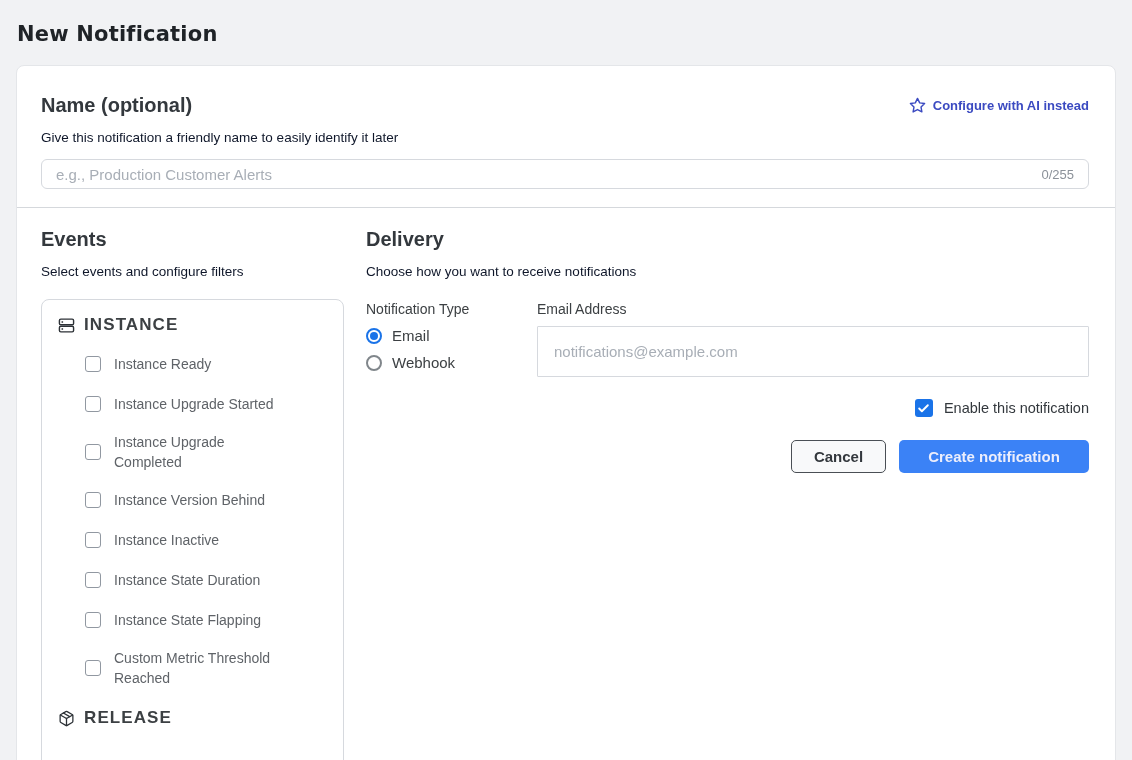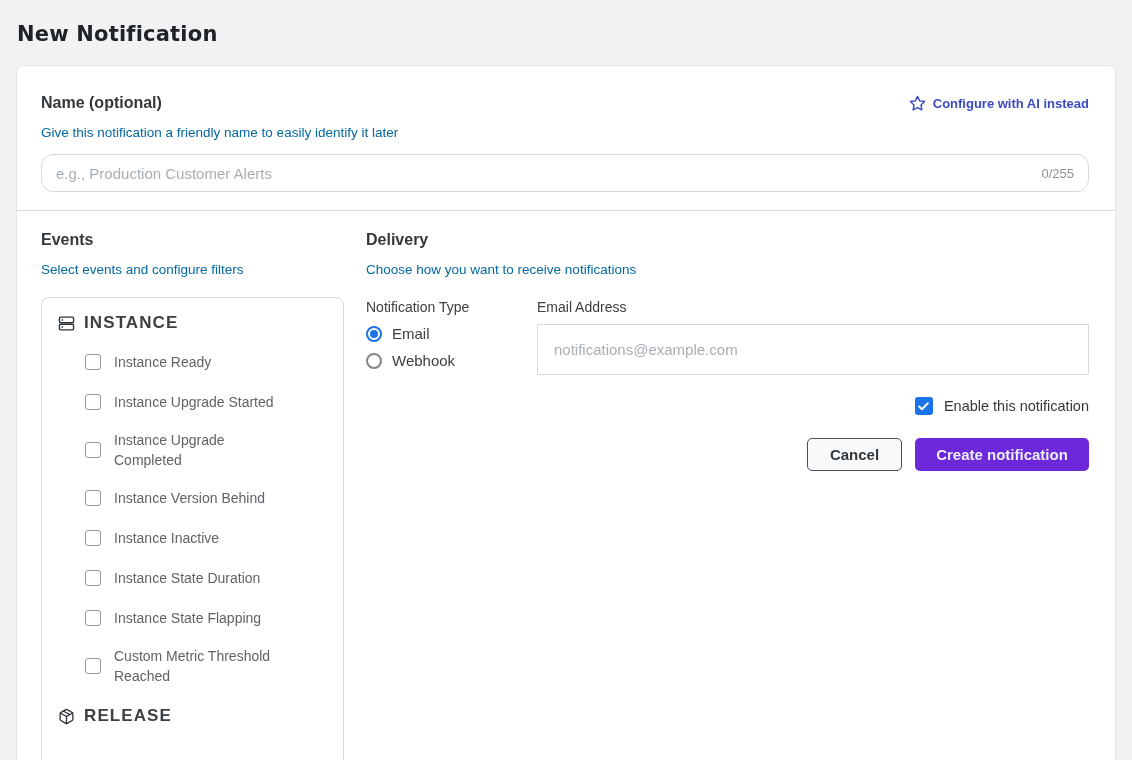--- a/index.html
+++ b/index.html
@@ -20,31 +20,31 @@
   .card {
     background: #ffffff;
     border: 1px solid #e4e6e9;
     border-radius: 8px;
     margin: 19px 16px 0 16px;
     height: 920px; 
   }
   
   .name-section { padding: 28px 26px 18px 24px; }
   .name-head-row { display: flex; justify-content: space-between; align-items: center; }
-  .section-heading { font-size: 16px; font-weight: 700; color: #33383d; }
+  .section-heading { font-size: 20px; font-weight: 700; color: #33383d; }
   .ai-link {
     display: flex; align-items: center; gap: 7px;
     color: #3b4ac1; font-size: 13px; font-weight: 700;
     cursor: pointer; background: none; border: none;
     font-family: "Liberation Sans", sans-serif;
   }
-  .section-subtitle { font-size: 13.5px; color: #0369a1; margin-top: 13px; }
+  .section-subtitle { font-size: 13.5px; color: #0f172a; margin-top: 13px; }
   .name-input-wrap {
-    margin-top: 14px; height: 38px;
-    border: 1px solid #d6d9de; border-radius: 12px;
+    margin-top: 14px; height: 30px;
+    border: 1px solid #d6d9de; border-radius: 6px;
     display: flex; align-items: center; padding: 0 14px;
     background: #fff;
   }
   .name-input {
     flex: 1; border: none; outline: none; font-size: 15px;
     font-family: "Liberation Sans", sans-serif; color: #33383d;
   }
   .name-input::placeholder { color: #a8aeb6; }
   .char-counter { font-size: 13px; color: #8b9199; margin-left: 10px; }
   .divider { border-top: 1px solid #d5d8dc; }
@@ -107,21 +107,21 @@
   .enable-label { font-size: 14.5px; color: #33383d; }
   .btn-row { display: flex; justify-content: flex-end; gap: 13px; margin-top: 23px; }
   .btn {
     height: 33px; border-radius: 5px; font-size: 15px; font-weight: 700;
     font-family: "Liberation Sans", sans-serif; cursor: pointer;
   }
   .btn-cancel {
     width: 95px; background: #f8f9fa; border: 1px solid #4a4f55; color: #33383d;
   }
   .btn-create {
-    width: 174px; background: #6d28d9; border: none; color: #eceefc; cursor: default;
+    width: 190px; background: #3b82f6; border: none; color: #eceefc; cursor: default;
   }
 </style>
 </head>
 <body>
 
 <div class="page-title">New Notification</div>
 
 <div class="card">
 
   <div class="name-section">

